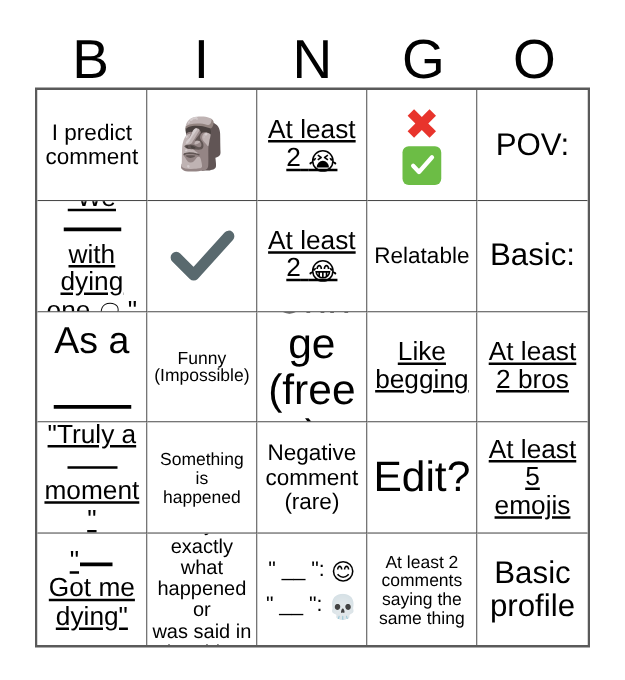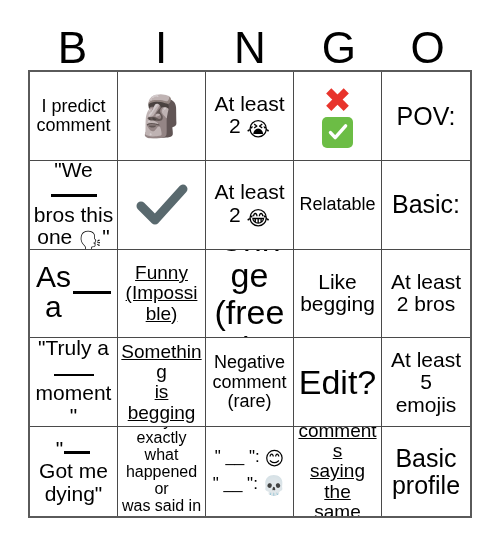--- a/index.html
+++ b/index.html
@@ -81,23 +81,23 @@
     width: 100%;
     line-height: 1.07;
     word-wrap: break-word;
     overflow-wrap: break-word;
     white-space: pre-line;
   }
 
   
   .fs-xxl .celltext { font-size: 25px; }
   .fs-xl  .celltext { font-size: 34px; }
-  .fs-lg  .celltext { font-size: 21px; }
+  .fs-lg  .celltext { font-size: 21px; text-decoration: underline; }
   .fs-md  .celltext { font-size: 18px; }
-  .fs-sm  .celltext { font-size: 19px; text-decoration: underline; }
+  .fs-sm  .celltext { font-size: 14px; }
   .fs-xs  .celltext { font-size: 16px; }
 
   .emoji {
     font-family: "DejaVu Sans", sans-serif;
     font-size: 40px;
     line-height: 1;
   }
   .emoji-sm {
     font-family: "DejaVu Sans", sans-serif;
     font-size: 20px;
@@ -148,21 +148,21 @@
     vertical-align: 2px;
     margin: 0 1px;
   }
   .blank-line.wide { width: 62px; }
   .blank-line.thin { border-bottom-width: 2px; width: 40px; }
   .blank-line.short { width: 26px; border-bottom-width: 3px; }
 
   
   .vstack {
     display: flex;
-    flex-direction: row;
+    flex-direction: column;
     align-items: center;
     justify-content: space-between;
     width: 100%;
     height: 100%;
     padding: 6px 2px 8px 2px;
     box-sizing: border-box;
   }
   .vstack .top { font-size: 30px; line-height: 1; }
 
   .quote-rows {
@@ -215,21 +215,21 @@
           </svg>
         </span>
       </div>
     </div>
 
     <div class="cell fs-xxl">
       <span class="celltext">POV:</span>
     </div>
 
     <div class="cell fs-lg">
-      <span class="celltext"><span>"We</span> <span class="blank-line"></span><br><span>bros this</span><br><span>one</span> <span class="emoji-inline">🗣</span><span>"</span></span>
+      <span class="celltext"><span>"We</span> <span class="blank-line"></span><br><span>with dying</span><br><span>one</span> <span class="emoji-inline">🗣</span><span>"</span></span>
     </div>
 
     <div class="cell">
       <span class="heavy-check">
         <svg width="56" height="48" viewBox="0 0 56 48" aria-hidden="true">
           <path d="M7 25 L21 39 L49 8" fill="none" stroke="#59696e" stroke-width="9" stroke-linecap="round" stroke-linejoin="round"></path>
         </svg>
       </span>
     </div>
 
@@ -272,21 +272,21 @@
 2 bros</span>
     </div>
 
     <div class="cell fs-lg">
       <span class="celltext"><span>"Truly a</span><br><span class="blank-line thin"></span><br><span>moment"</span></span>
     </div>
 
     <div class="cell fs-sm">
       <span class="celltext">Something
 is
-begging</span>
+happened</span>
     </div>
 
     <div class="cell fs-md">
       <span class="celltext">Negative
 comment
 (rare)</span>
     </div>
 
     <div class="cell fs-xl">
       <span class="celltext">Edit?</span>

